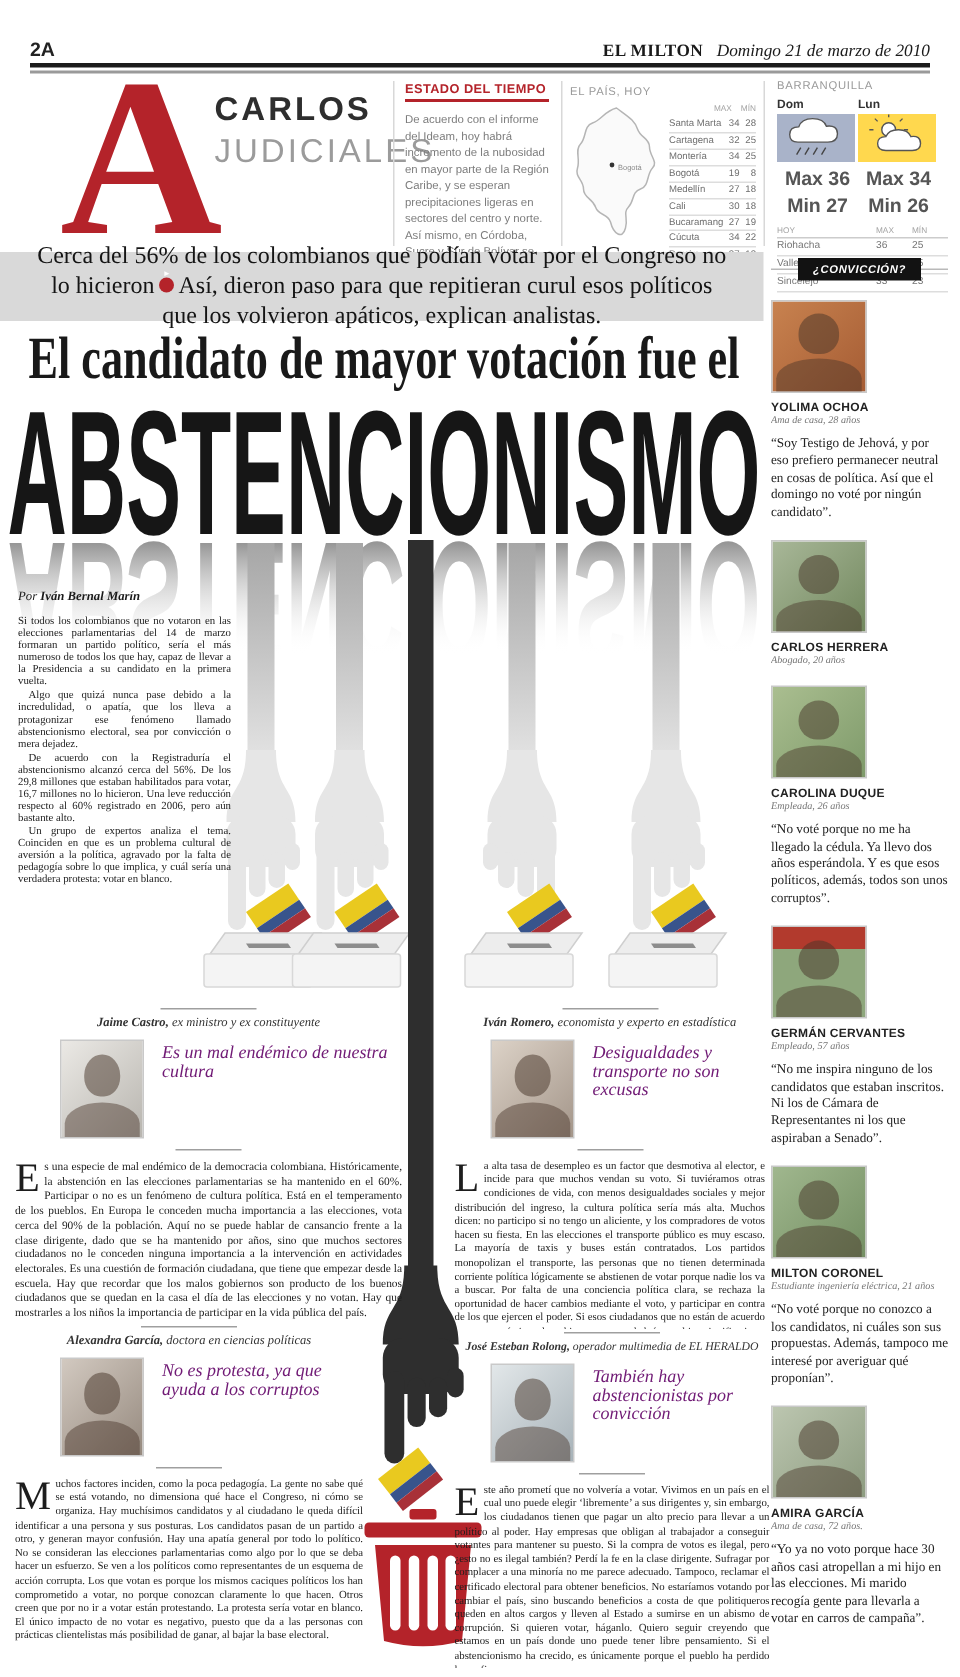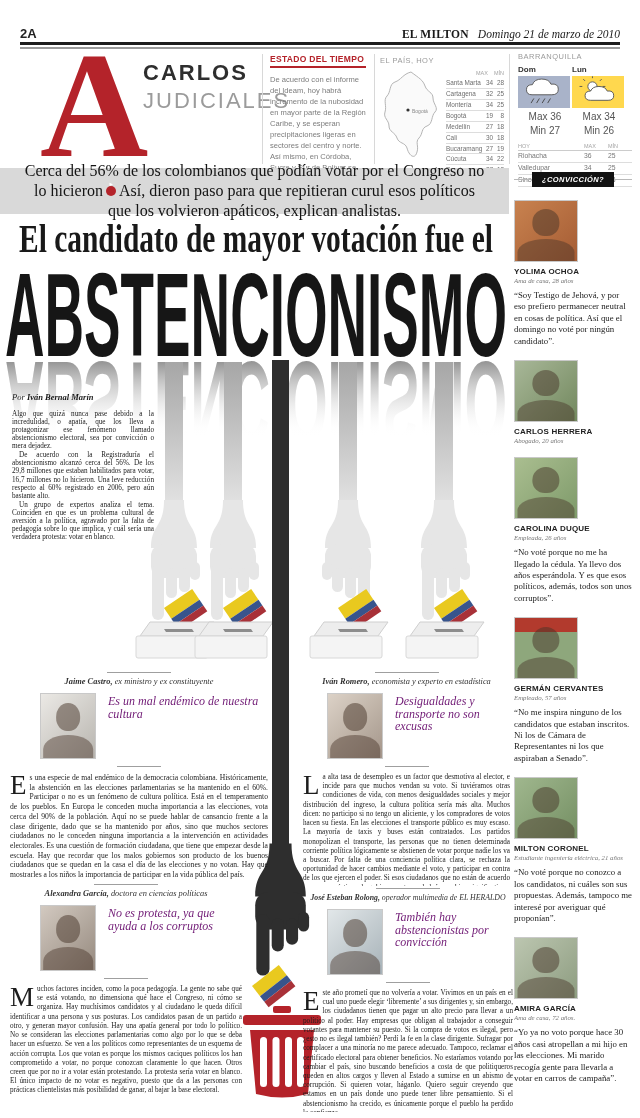--- a/index.html
+++ b/index.html
@@ -32,21 +32,21 @@
   #city-table .hdr{display:flex;justify-content:flex-end;gap:6px;color:#a5a5a5;font-size:5.5px;margin-bottom:2px;}
   .crow{display:flex;border-bottom:.5px solid #ddd;line-height:1.55;}
   .crow .cn{flex:1;white-space:nowrap;overflow:hidden;}
   .crow .cv{width:11px;text-align:right;}
 
   #bq{position:absolute;left:518px;top:52px;width:114px;font-family:"Liberation Sans",sans-serif;}
   #bq-label{font-size:7.5px;color:#9a9a9a;letter-spacing:.5px;}
   .day-col{width:54px;display:inline-block;vertical-align:top;}
   .day-name{font-size:8px;font-weight:bold;color:#333;margin:4px 0 2px;}
   .day-box{width:52px;height:32px;display:flex;align-items:center;justify-content:center;}
-  .day-temp{font-size:10px;color:#555;text-align:center;line-height:1.4;margin-top:2px;}
+  .day-temp{font-size:13px;color:#555;text-align:center;line-height:1.4;margin-top:2px;font-weight:bold;}
   #bq-table{margin-top:5px;font-size:6.8px;color:#777;}
   #bq-table .hdr{display:flex;color:#a5a5a5;font-size:5.5px;border-bottom:.5px solid #ccc;padding-bottom:1px;}
   #bq-table .hdr span:first-child{flex:1;}
   #bq-table .hdr span{width:24px;}
   .brow{display:flex;border-bottom:.5px solid #ddd;line-height:1.6;}
   .brow .bn{flex:1;}
   .brow .bv{width:24px;}
 
   
   #lead-band{position:absolute;left:0;top:168px;width:509px;height:46px;background:var(--band-gray,#d9d9d9);
@@ -329,20 +329,21 @@
       <use href="#hand" transform="translate(280.5,678) scale(1.1)" fill="#2e2e2e"></use>
       <use href="#flagcard" transform="translate(252,772) rotate(-38)"></use>
       <use href="#trash" transform="translate(243,792)" style="fill:var(--accent-red,#b4232a)"></use>
     </g>
   </svg>
 
   <div id="article-col">
     <div id="byline">
       <span>Por</span> <b>Iván Bernal Marín</b>
     </div>
+    <p>Si todos los colombianos que no votaron en las elecciones parlamentarias del 14 de marzo formaran un partido político, sería el más numeroso de todos los que hay, capaz de llevar a la Presidencia a su candidato en la primera vuelta.</p>
     <p>Algo que quizá nunca pase debido a la incredulidad, o apatía, que los lleva a protagonizar ese fenómeno llamado abstencionismo electoral, sea por convicción o mera dejadez.</p>
     <p>De acuerdo con la Registraduría el abstencionismo alcanzó cerca del 56%. De los 29,8 millones que estaban habilitados para votar, 16,7 millones no lo hicieron. Una leve reducción respecto al 60% registrado en 2006, pero aún bastante alto.</p>
     <p>Un grupo de expertos analiza el tema. Coinciden en que es un problema cultural de aversión a la política, agravado por la falta de pedagogía sobre lo que implica, y cuál sería una verdadera protesta: votar en blanco.</p>
   </div>
 
   <div class="qblock" style="left:10px;top:672px;width:258px;height:208px;">
     <div class="mini-rule"></div>
     <div class="qhead"><b>Jaime Castro,</b><span> ex ministro y ex constituyente</span></div>
     <div class="qrow">
       <div class="qphoto photo ph-jaime"></div>

